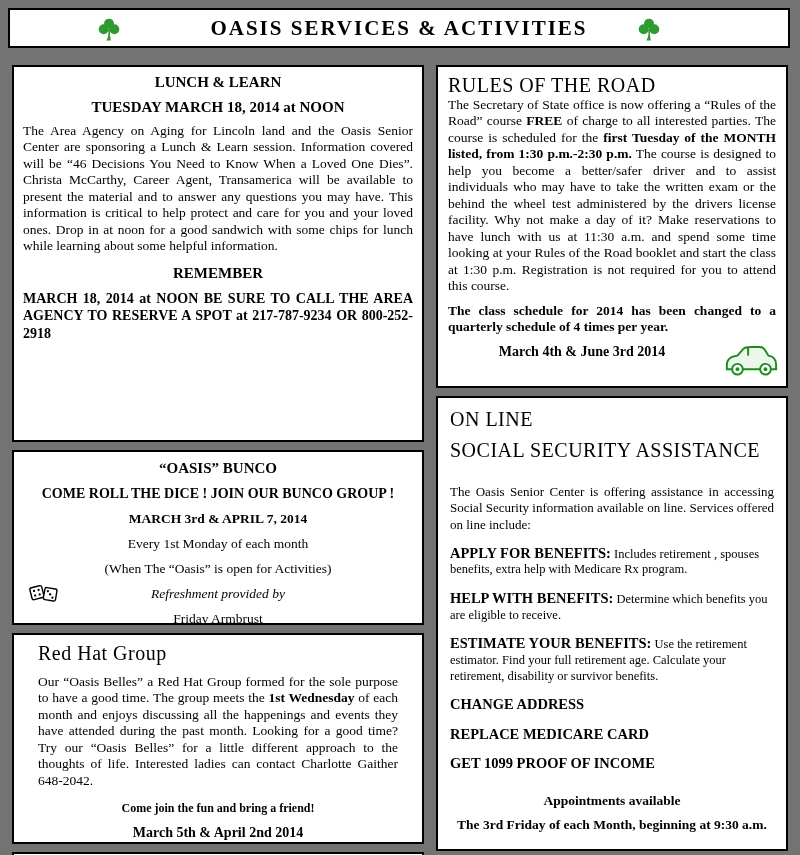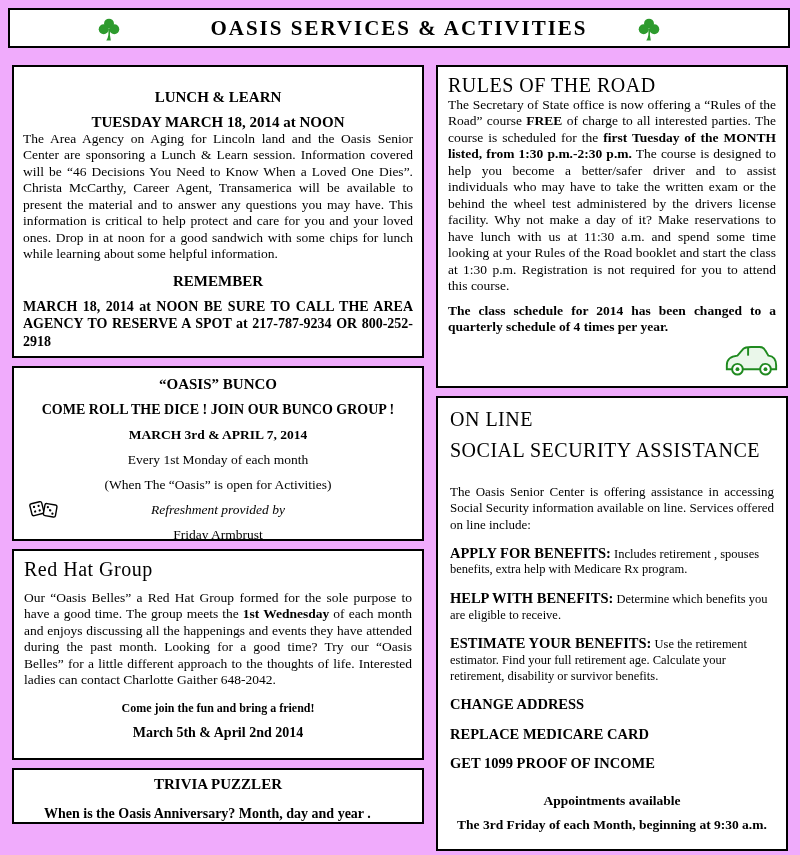--- a/index.html
+++ b/index.html
@@ -5,21 +5,21 @@
   * { box-sizing: border-box; margin: 0; padding: 0; }
   html, body { background: #ffffff; }
   body {
     font-family: "Liberation Serif", "DejaVu Serif", serif;
     color: #000;
   }
   .page {
     position: relative;
     width: 800px;
     height: 855px;
-    background: #f0abfc;
+    background: #737373;
     overflow: hidden;
   }
   .box {
     border: 2px solid #000;
     background: #fff;
     overflow: hidden;
   }
   
   .header-box {
     position: absolute;
@@ -38,37 +38,37 @@
   
   .col-left  { position: absolute; left: 12px;  top: 65px; width: 412px; }
   .col-right { position: absolute; left: 436px; top: 65px; width: 352px; }
   .col-left .box, .col-right .box { margin-bottom: 8px; }
   
   .h-small { font-size: 15px; font-weight: bold; text-align: center; }
   .h-large { font-size: 20px; font-weight: normal; text-align: left; letter-spacing: 0.5px; }
   .body-text { font-size: 13.5px; line-height: 1.22; text-align: justify; }
   .center { text-align: center; }
   
-  .lunch-box { height: 293px; padding: 22px 9px 6px 9px; }
+  .lunch-box { height: 377px; padding: 7px 9px 6px 9px; }
   .lunch-box .h-small + .h-small { margin-top: 8px; }
-  .lunch-box .body-text { margin-top: 0; }
+  .lunch-box .body-text { margin-top: 7px; }
   .lunch-remember { margin-top: 10px; }
   .lunch-cta { margin-top: 8px; font-weight: bold; font-size: 14px; line-height: 1.25; text-align: justify; }
   
   .bunco-box { position: relative; height: 175px; padding: 8px 10px; }
   .bunco-line { text-align: center; }
   .bunco-l1 { margin-top: 9px; font-weight: bold; font-size: 14px; }
   .bunco-l2 { margin-top: 9px; font-weight: bold; font-size: 13.5px; }
   .bunco-l3 { margin-top: 9px; font-size: 13.5px; }
   .bunco-l4 { margin-top: 9px; font-size: 13.5px; }
   .bunco-l5 { margin-top: 9px; font-size: 13.5px; font-style: italic; }
   .bunco-l6 { margin-top: 9px; font-size: 13.5px; }
   .dice-icon { position: absolute; left: 14px; top: 126px; }
   
-  .redhat-box { height: 211px; padding: 7px 10px; font-family: Liberation Serif, serif; }
+  .redhat-box { height: 211px; padding: 7px 24px; font-family: Liberation Serif, serif; }
   .redhat-box .body-text { margin-top: 9px; }
   .redhat-l1 { margin-top: 12px; font-weight: bold; font-size: 12px; }
   .redhat-l2 { margin-top: 9px; font-weight: bold; font-size: 14px; }
   
   .trivia-box { height: 56px; padding: 6px 16px; }
   .trivia-q { margin-top: 13px; font-weight: bold; font-size: 14px; padding-left: 14px; }
   .trivia-a { margin-top: 10px; font-weight: bold; font-size: 13.5px; }
   
   .rules-box { position: relative; height: 323px; padding: 7px 10px; }
   .rules-box .body-text { margin-top: 0; }
@@ -164,20 +164,21 @@
     </section>
 
   </div>
 
   <div class="col-right">
 
     <section class="box rules-box">
       <h2 class="h-large">RULES OF THE ROAD</h2>
       <p class="body-text"><span>The Secretary of State office is now offering a “Rules of the Road” course </span><b>FREE</b><span> of charge to all interested parties. The course is scheduled for the </span><b>first Tuesday of the MONTH listed, from 1:30 p.m.-2:30 p.m.</b><span>  The course is designed to help you become a better/safer driver and to assist individuals who may have to take the written exam or the behind the wheel test administered by the drivers license facility.  Why not make a day of it?  Make reservations to have lunch with us at 11:30 a.m. and spend some time looking at your Rules of the Road booklet and start the class at 1:30 p.m.  Registration is not required for you to attend this course.</span></p>
       <p class="rules-note">The class schedule for 2014 has been changed to a quarterly schedule of 4 times per year.</p>
+      <p class="rules-dates">March 4th &amp; June 3rd 2014</p>
       <span class="car-icon">
         <svg width="58" height="36" viewBox="0 0 60 37">
           <g stroke="#1f8a1f" stroke-width="2" fill="#ffffff">
             <circle cx="33" cy="9" r="3.5" fill="#fff"></circle>
             <path d="M5 24 Q5 15 16 14 L22 7 Q24 5 30 5 L39 5 Q43 5 45 9 L48 14 Q56 15 56 24 L56 28 L5 28 Z" fill="#eaf7ea"></path>
             <line x1="27" y1="6" x2="27" y2="14"></line>
             <circle cx="16" cy="28" r="5.5" fill="#fff"></circle>
             <circle cx="45" cy="28" r="5.5" fill="#fff"></circle>
             <circle cx="16" cy="28" r="2" fill="#1f8a1f" stroke="none"></circle>
             <circle cx="45" cy="28" r="2" fill="#1f8a1f" stroke="none"></circle>

